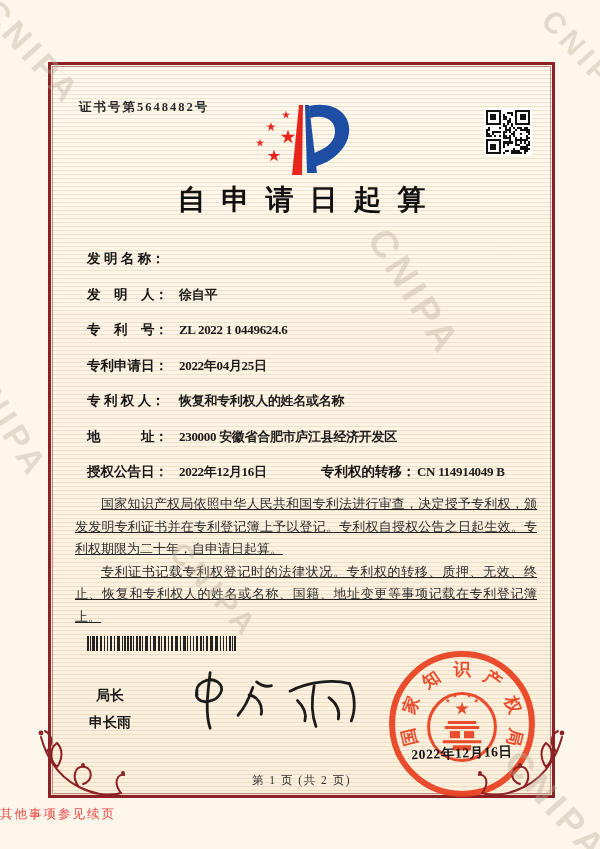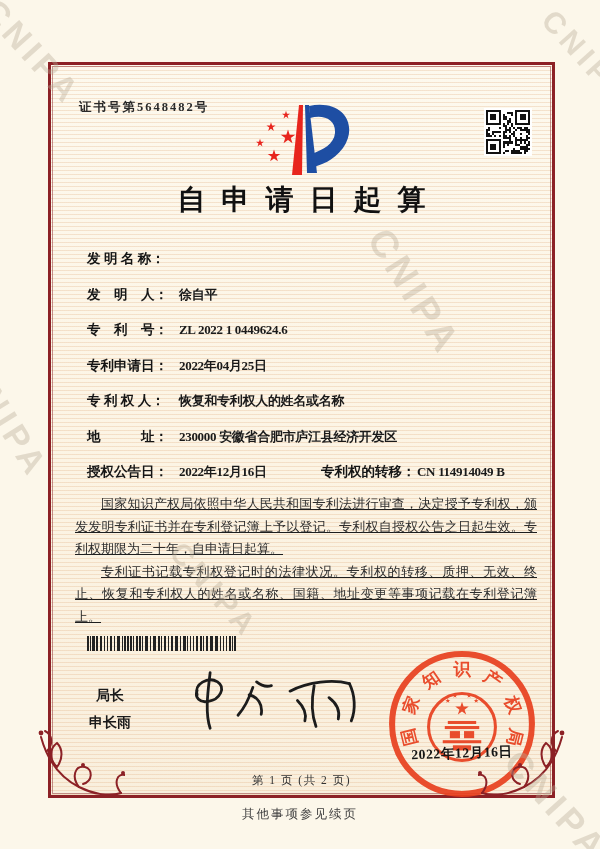--- a/index.html
+++ b/index.html
@@ -88,21 +88,21 @@
   .director-name  { position:absolute; left:38px; top:649px; font-size:14px; font-weight:bold; font-family:"Liberation Sans","DejaVu Sans",sans-serif; color:#1b1b1b; }
   .signature { position:absolute; left:122px; top:600px; z-index:4; }
   .seal { position:absolute; left:335px; top:583px; z-index:5; }
 
   .page-indicator {
     position:absolute; left:0; top:708px; width:100%;
     text-align:center; font-size:11.5px; letter-spacing:1.5px; color:#333;
   }
   .continuation-note {
     position:absolute; left:0; top:806px; width:100%;
-    text-align:center; font-size:12.5px; letter-spacing:2px; color:#404040;
+    font-size:12.5px; letter-spacing:2px; color:#ef4444;
     z-index:3;
   }
 </style>
 </head>
 <body>
 
 <span class="wm" style="left:32px; top:52px; font-size:34px;">CNIPA</span>
 <span class="wm" style="left:586px; top:58px; font-size:30px;">CNIPA</span>
 <span class="wm" style="left:414px; top:292px; font-size:38px; transform:translate(-50%,-50%) rotate(58deg);">CNIPA</span>
 <span class="wm" style="left:6px; top:420px; font-size:34px; transform:translate(-50%,-50%) rotate(58deg);">CNIPA</span>

